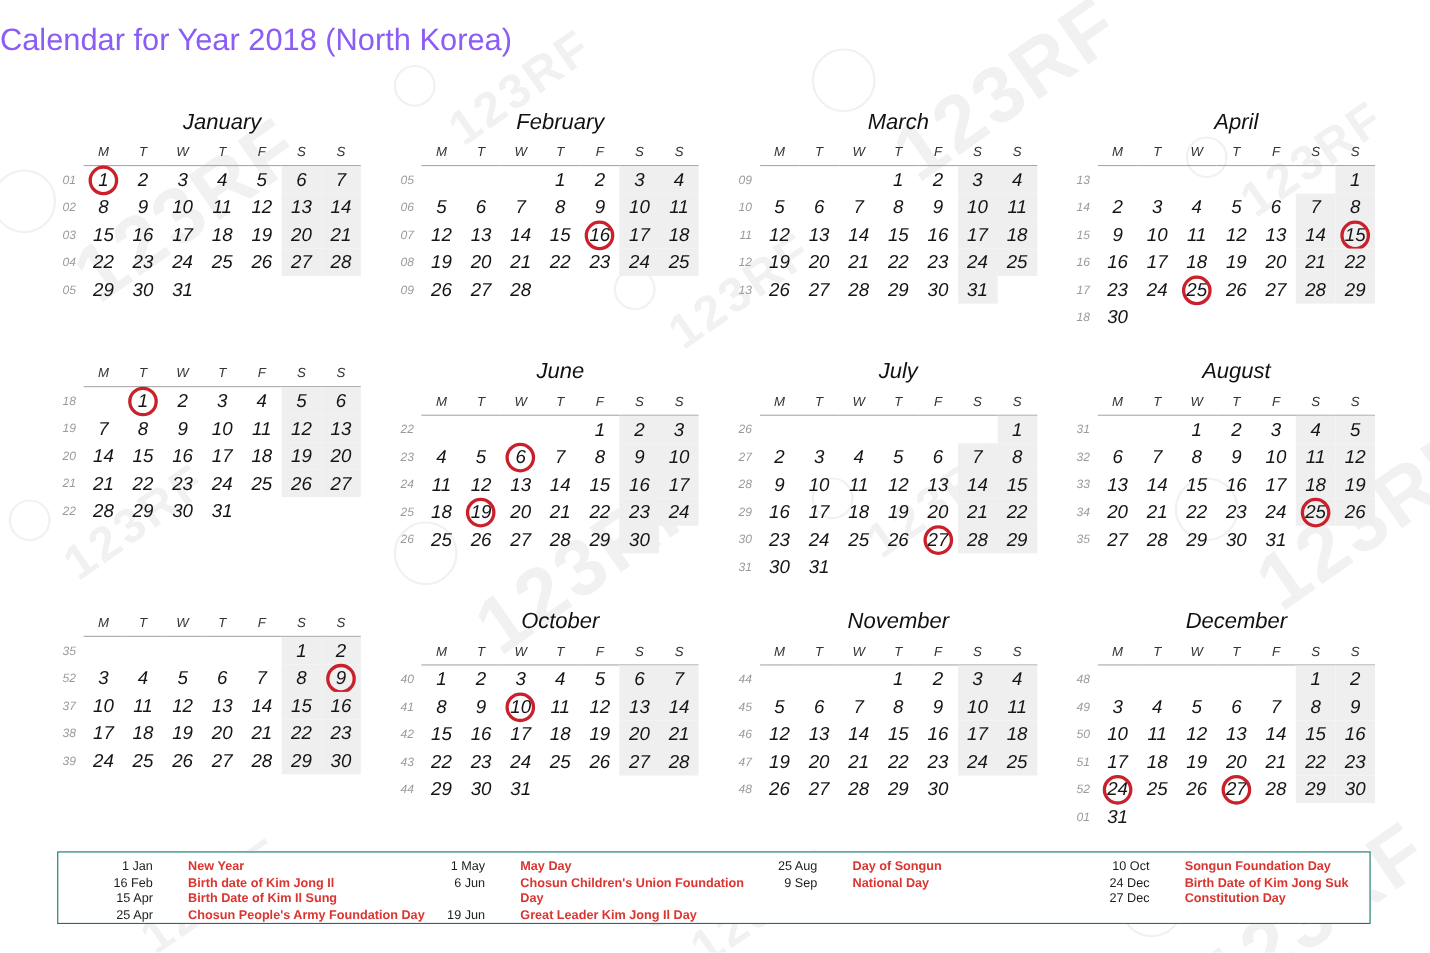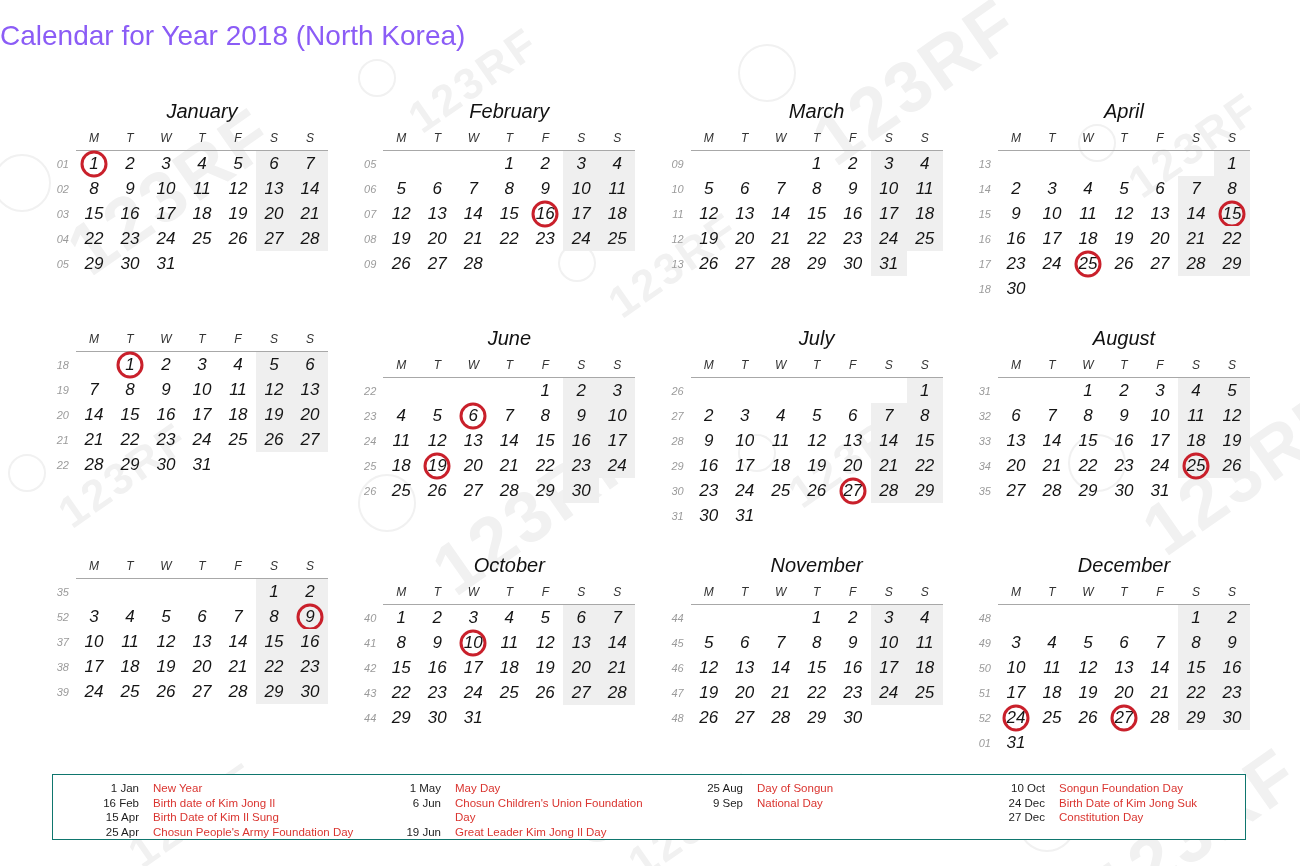--- a/index.html
+++ b/index.html
@@ -61,21 +61,21 @@
   
   .legend{
     position:absolute;left:52px;top:774px;width:1194px;height:66px;
     border:1px solid #0f766e;background:#fff;z-index:2;
     display:flex;padding:6px 0 0 44px;box-sizing:border-box;
   }
   .lcol{width:302px;flex:none;}
   .lcol:last-child{width:auto;}
   .lrow{display:flex;font-size:11.5px;line-height:14.5px;align-items:flex-start;}
   .ldate{width:42px;text-align:right;color:#1d1d1d;flex:none;}
-  .lname{margin-left:14px;color:#da3530;}
+  .lname{margin-left:32px;color:#da3530;font-weight:bold;}
 </style>
 </head>
 <body>
 
 <div id="wm-layer">
     <div class="wm big" style="left: 55px; top: 150px;">123RF</div>
     <div class="wm-ring" style="width: 54px; height: 54px; left: -7px; top: 154px;"></div>
     <div class="wm sm" style="left: 400px; top: 55px;">123RF</div>
     <div class="wm-ring" style="width: 34px; height: 34px; left: 358px; top: 59px;"></div>
     <div class="wm big" style="left: 800px; top: 40px;">123RF</div>

